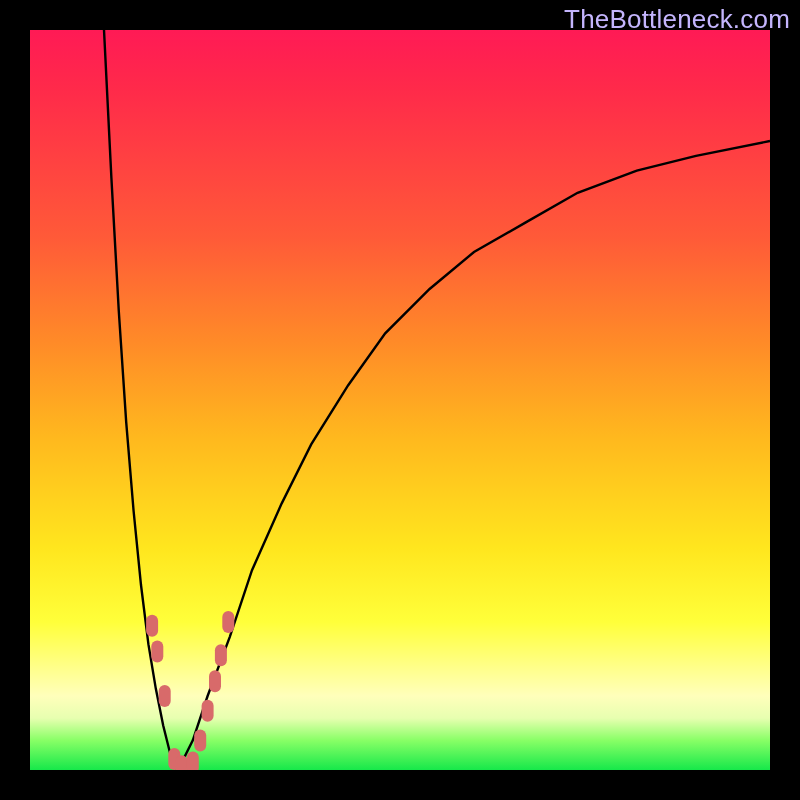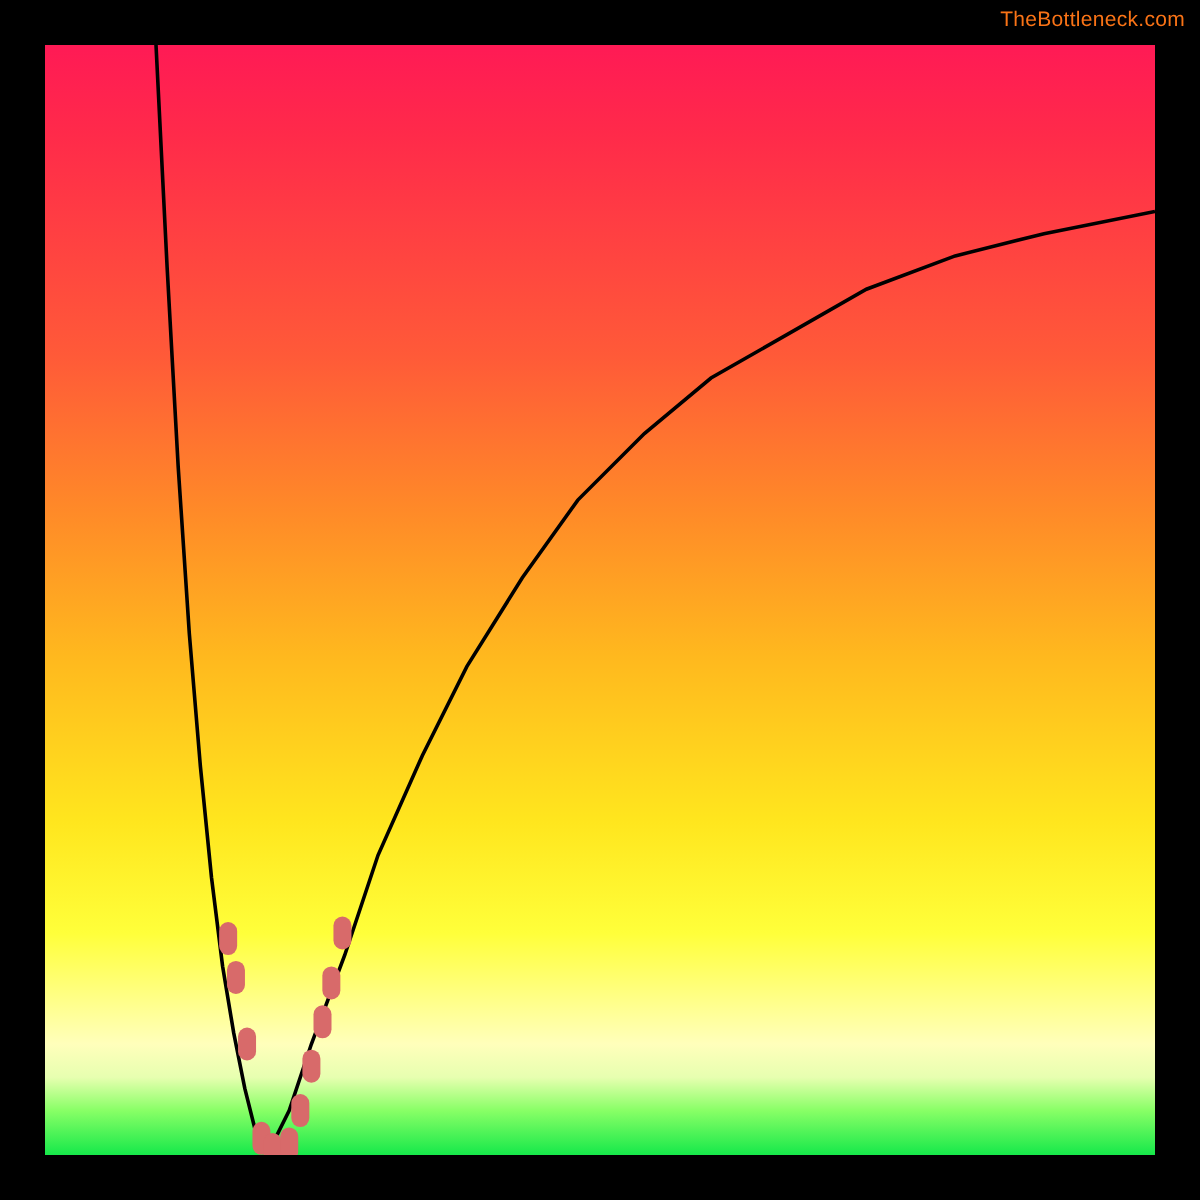--- a/index.html
+++ b/index.html
@@ -45,22 +45,22 @@
     );
   }
   .curve {
     position: absolute;
     inset: 0;
   }
   .watermark {
     position: absolute;
     top: 4px;
     right: 10px;
-    color: #f97316;
-    font-size: 14px;
+    color: #c4b5fd;
+    font-size: 26px;
     letter-spacing: 0.2px;
     user-select: none;
   }
 </style>
 </head>
 <body>
 
 <div class="frame">
 
   <div class="watermark">TheBottleneck.com</div>

